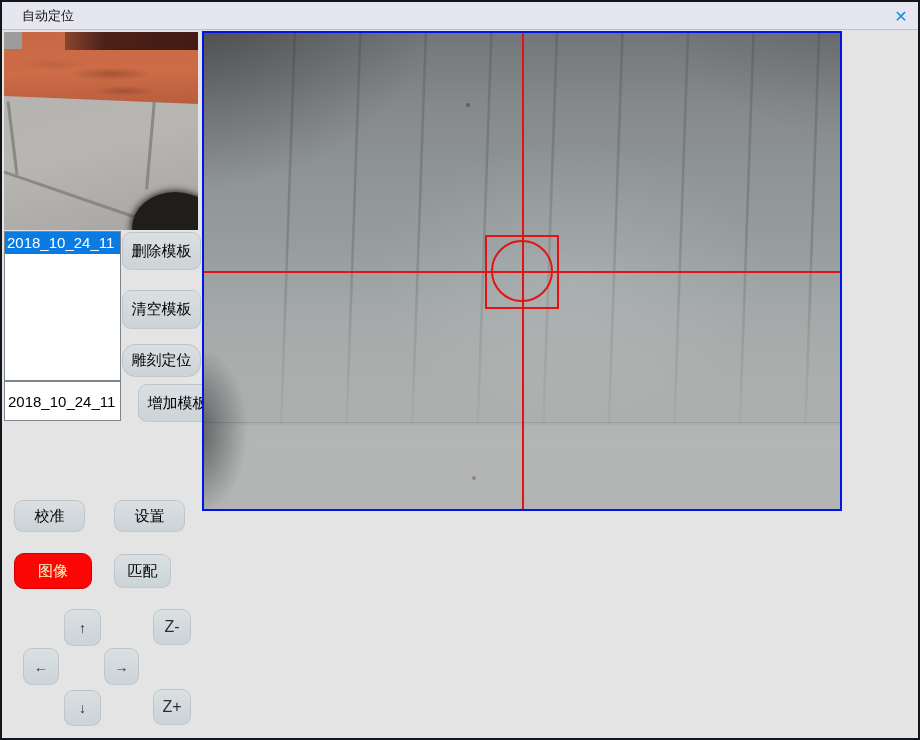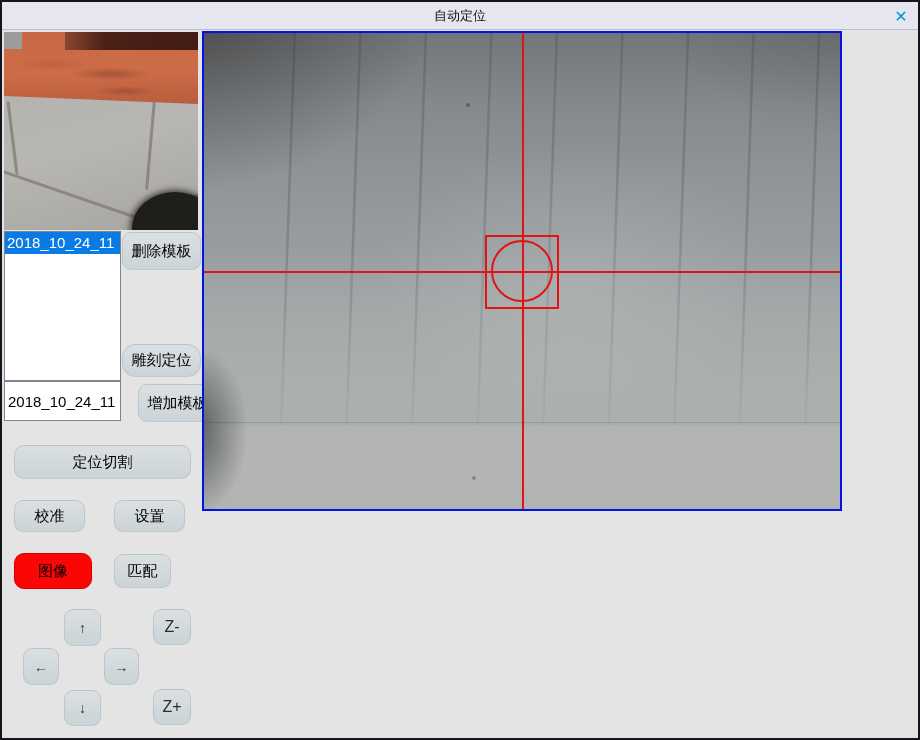--- a/index.html
+++ b/index.html
@@ -9,21 +9,21 @@
     position:relative; width:920px; height:740px;
     background:#e4e4e4; border:2px solid #15151c; overflow:hidden;
   }
   
   .titlebar {
     position:absolute; left:0; top:0; right:0; height:28px;
     background:#e6e6f0; border-bottom:1px solid #bfbfcc;
   }
   .title {
     position:absolute; left:0; right:0; top:0; height:28px;
-    text-align:center; line-height:28px; font-size:13px; color:#111;
+    text-align:left; line-height:28px; font-size:13px; color:#111;padding-left:20px;
   }
   .close-btn {
     position:absolute; right:4px; top:0; width:26px; height:28px;
     display:flex; align-items:center; justify-content:center;
     color:#0095d8; font-size:16px; font-weight:900; cursor:pointer;
   }
   
   .thumb {
     position:absolute; left:2px; top:30px; width:194px; height:198px;
     overflow:hidden; background:linear-gradient(165deg,#b3b1ae 0%,#b8b6b2 55%,#a7a5a2 100%);
@@ -76,21 +76,21 @@
   }
   .tb-delete  { left:120px; top:230px; width:79px; height:38px; }
   .tb-clear   { left:120px; top:288px; width:79px; height:39px; }
   .tb-engrave { left:120px; top:342px; width:79px; height:33px;border-radius:14px; }
   .tb-add     { left:136px; top:382px; width:79px; height:38px; }
   .b-locatecut { left:12px; top:443px; width:177px; height:34px; border-radius:10px; }
   .b-calibrate { left:12px;  top:498px; width:71px; height:32px; }
   .b-settings  { left:112px; top:498px; width:71px; height:32px; }
   .b-image {
     left:12px; top:551px; width:78px; height:36px; border-radius:10px;
-    background:#fb0505; border:1px solid #d40000; color:#000000;
+    background:#fb0505; border:1px solid #d40000; color:#fef9c3;
   }
   .b-match { left:112px; top:552px; width:57px; height:34px; }
   .jog { font-size:14px; color:#2a2f36; border-radius:9px; }
   .j-up     { left:62px;  top:607px; width:37px; height:37px; }
   .j-zminus { left:151px; top:607px; width:38px; height:36px; font-size:16px; }
   .j-left   { left:21px;  top:646px; width:36px; height:37px; }
   .j-right  { left:102px; top:646px; width:35px; height:37px; }
   .j-down   { left:62px;  top:688px; width:37px; height:36px; }
   .j-zplus  { left:151px; top:687px; width:38px; height:36px; font-size:16px; }
   
@@ -154,24 +154,24 @@
     <div class="th-layer th-darkband"></div>
   </div>
 
   <div class="listbox">
     <div class="list-item">2018_10_24_11</div>
   </div>
 
   <input class="name-input" type="text" value="2018_10_24_11" style="">
 
   <div class="btn tb-delete">删除模板</div>
+  <div class="btn tb-clear">清空模板</div>
   <div class="btn tb-engrave">雕刻定位</div>
   <div class="btn tb-add">增加模板</div>
 
-  <div class="btn b-locatecut">定位切割</div>
   <div class="btn b-calibrate">校准</div>
   <div class="btn b-settings">设置</div>
   <div class="btn b-image">图像</div>
   <div class="btn b-match">匹配</div>
 
   <div class="btn jog j-up">
       <span>↑</span>
     </div>
   <div class="btn jog j-zminus">Z-</div>
   <div class="btn jog j-left">

